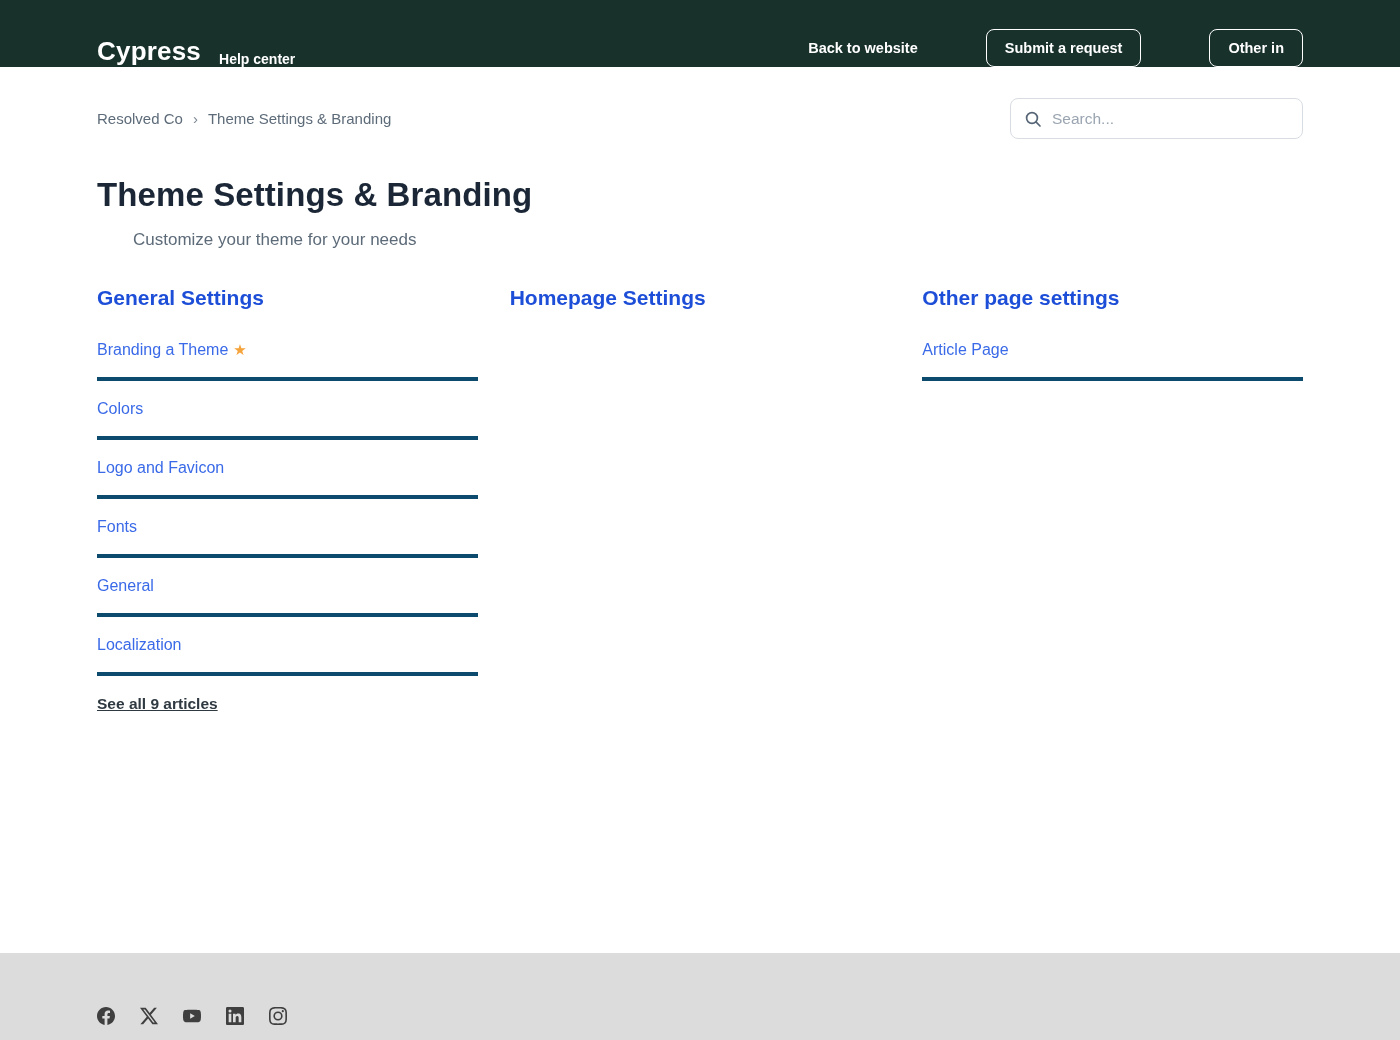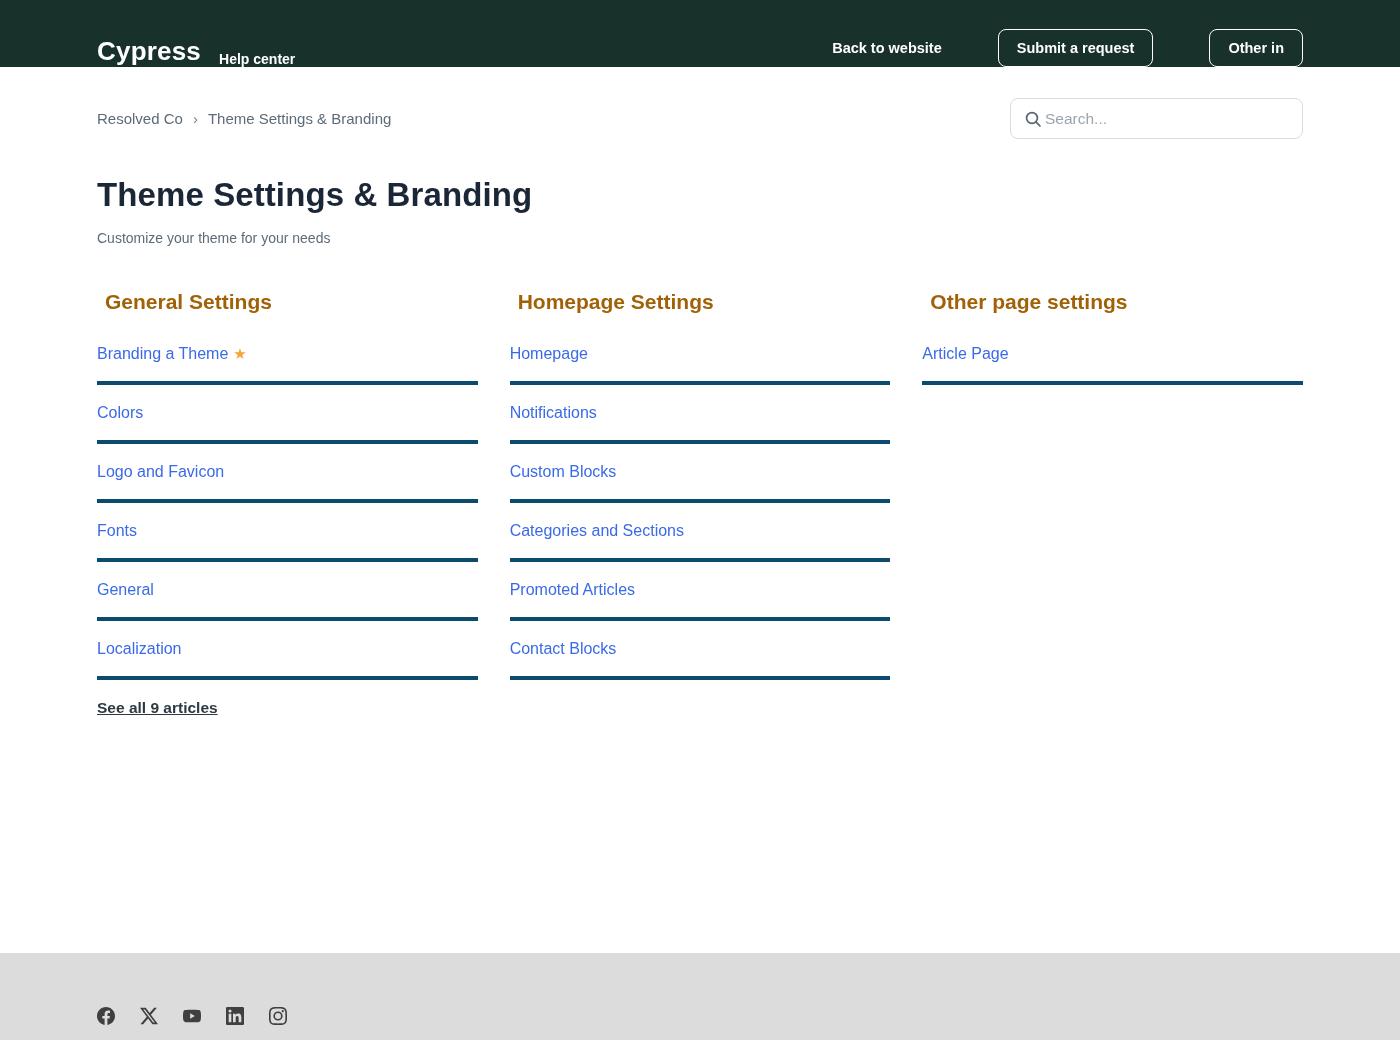--- a/index.html
+++ b/index.html
@@ -32,21 +32,21 @@
   .help-center {
     color: #ffffff;
     font-size: 14px;
     font-weight: 700;
     margin-left: 18px;
   }
   .topbar-right {
     margin-left: auto;
     display: flex;
     align-items: center;
-    gap: 16px;
+    gap: 28px;
   }
   .topbar-link {
     color: #ffffff;
     font-size: 14.5px;
     font-weight: 700;
     text-decoration: none;
     cursor: pointer;
   }
   .topbar-btn {
     background: transparent;
@@ -83,21 +83,21 @@
 
   .searchbox {
     width: 293px;
     height: 41px;
     border: 1px solid #d8dde3;
     border-radius: 8px;
     background: #ffffff;
     display: flex;
     align-items: center;
     padding: 8px 13px;
-    gap: 1px;
+    gap: 8px;
   }
   .searchbox svg { flex: 0 0 auto; }
   .searchbox input {
     border: none;
     outline: none;
     flex: 1;
     font-family: inherit;
     font-size: 15.5px;
     color: #2f3941;
     background: transparent;
@@ -106,35 +106,36 @@
 
   .page-title {
     margin: 37px 0 0;
     font-size: 33px;
     font-weight: 700;
     color: #1b2736;
     letter-spacing: 0.1px;
   }
   .page-desc {
     margin-top: 16px;
-    font-size: 14px;
+    font-size: 17px;
     color: #5d6b79;
+    margin-left: 36px;
   }
 
   .grid {
     display: grid;
     grid-template-columns: repeat(3, 1fr);
     column-gap: 32px;
     margin-top: 36px;
   }
   .section-title {
-    margin: 8px;
+    margin: 0;
     font-size: 21px;
     font-weight: 700;
-    color: #a16207;
+    color: #1d4ed8;
   }
   .article-list { list-style: none; margin: 12px 0 0; padding: 0; }
   .article-item { border-bottom: 4px solid #0c4a6e; }
   .article-link {
     display: inline-block;
     padding: 19px 0 18px;
     color: #3a6ae8;
     font-size: 16px;
     text-decoration: none;
     cursor: pointer;
@@ -232,40 +233,20 @@
           </li>
           <li class="article-item">
             <a class="article-link">Localization</a>
           </li>
         </ul>
         <a class="see-all">See all 9 articles</a>
       </section>
 
       <section>
         <h2 class="section-title">Homepage Settings</h2>
-        <ul class="article-list">
-          <li class="article-item">
-            <a class="article-link">Homepage</a>
-          </li>
-          <li class="article-item">
-            <a class="article-link">Notifications</a>
-          </li>
-          <li class="article-item">
-            <a class="article-link">Custom Blocks</a>
-          </li>
-          <li class="article-item">
-            <a class="article-link">Categories and Sections</a>
-          </li>
-          <li class="article-item">
-            <a class="article-link">Promoted Articles</a>
-          </li>
-          <li class="article-item">
-            <a class="article-link">Contact Blocks</a>
-          </li>
-        </ul>
       </section>
 
       <section>
         <h2 class="section-title">Other page settings</h2>
         <ul class="article-list">
           <li class="article-item">
             <a class="article-link">Article Page</a>
           </li>
         </ul>
       </section>

